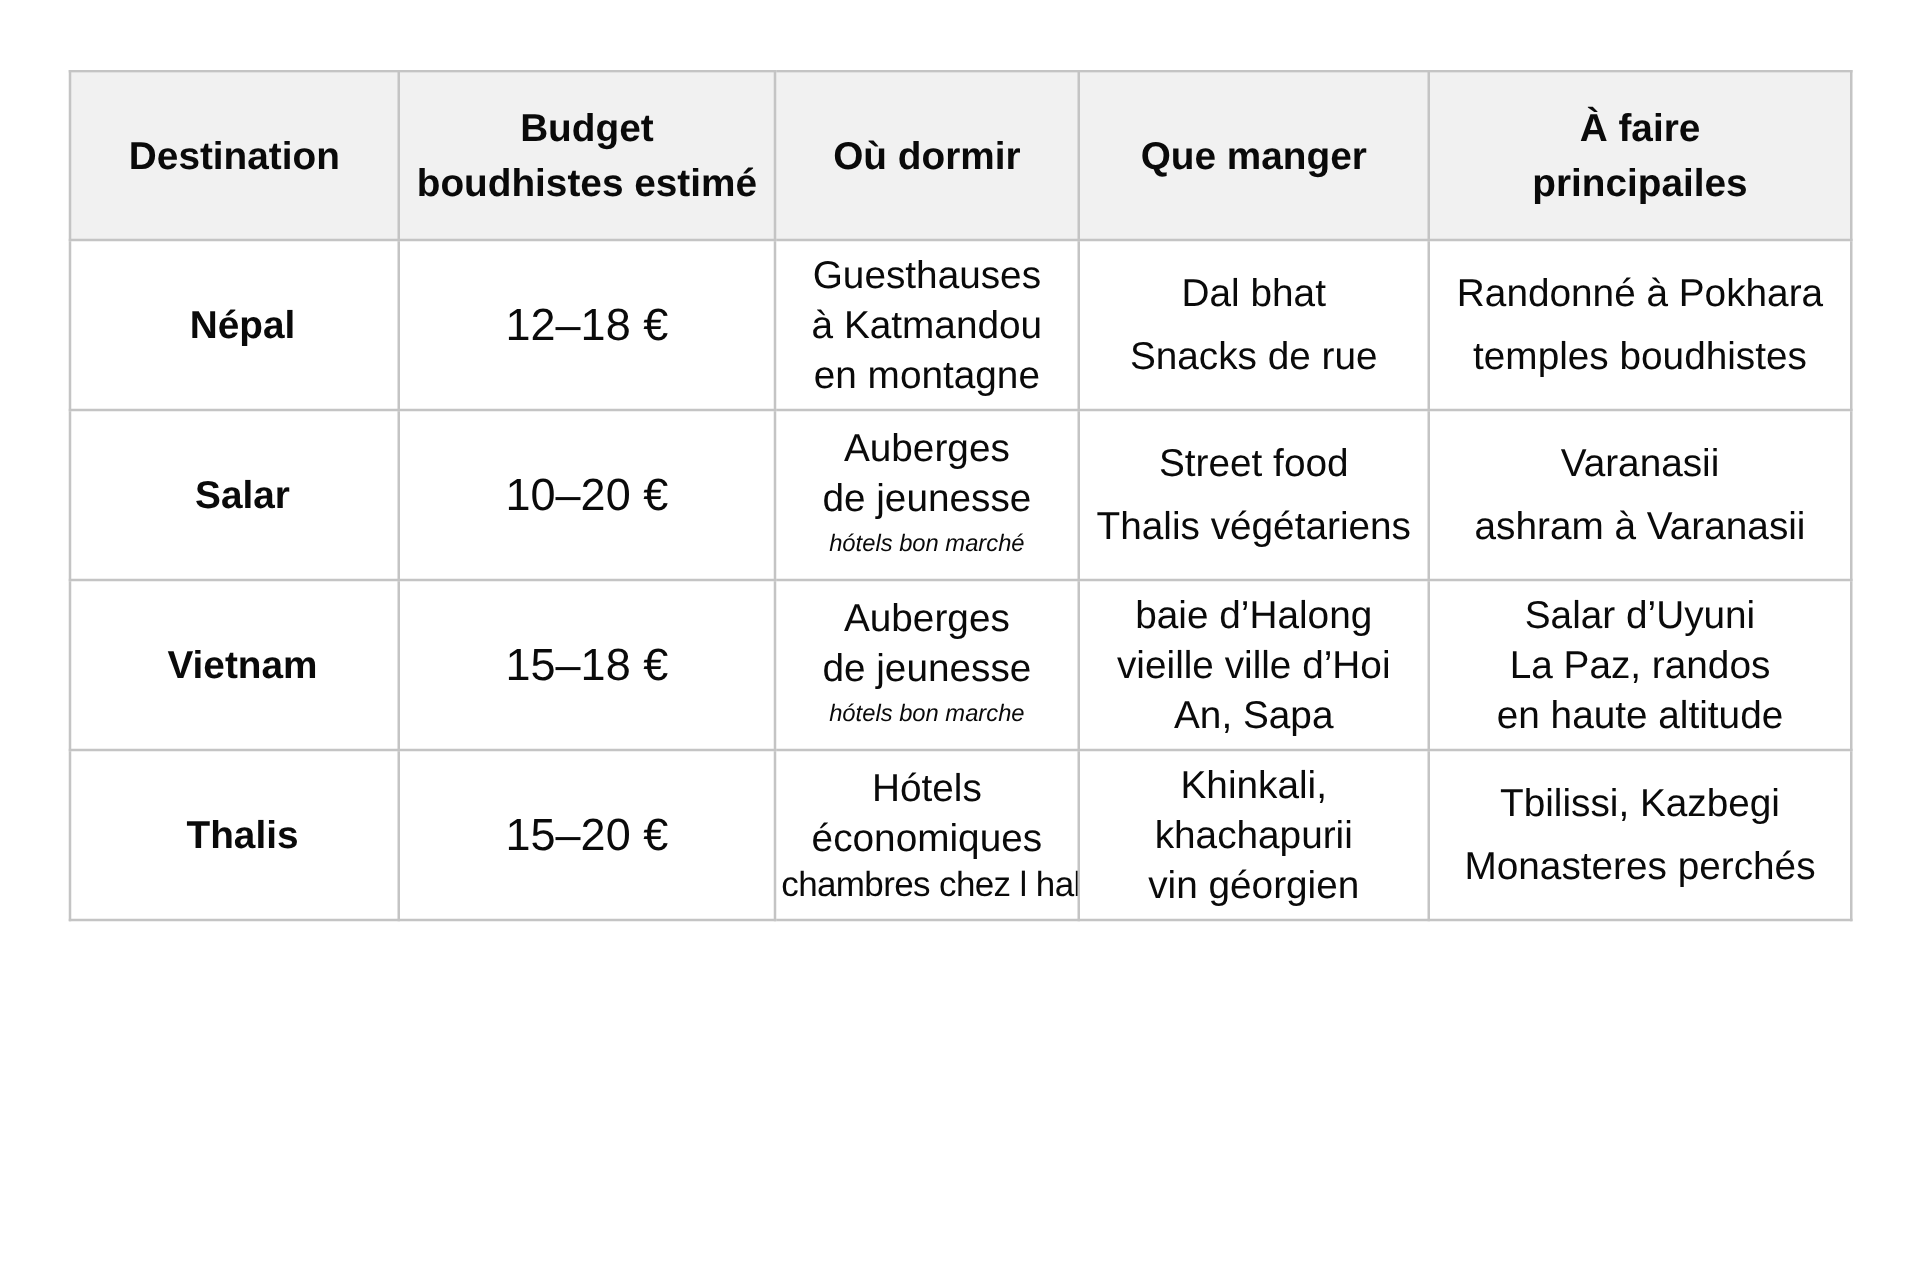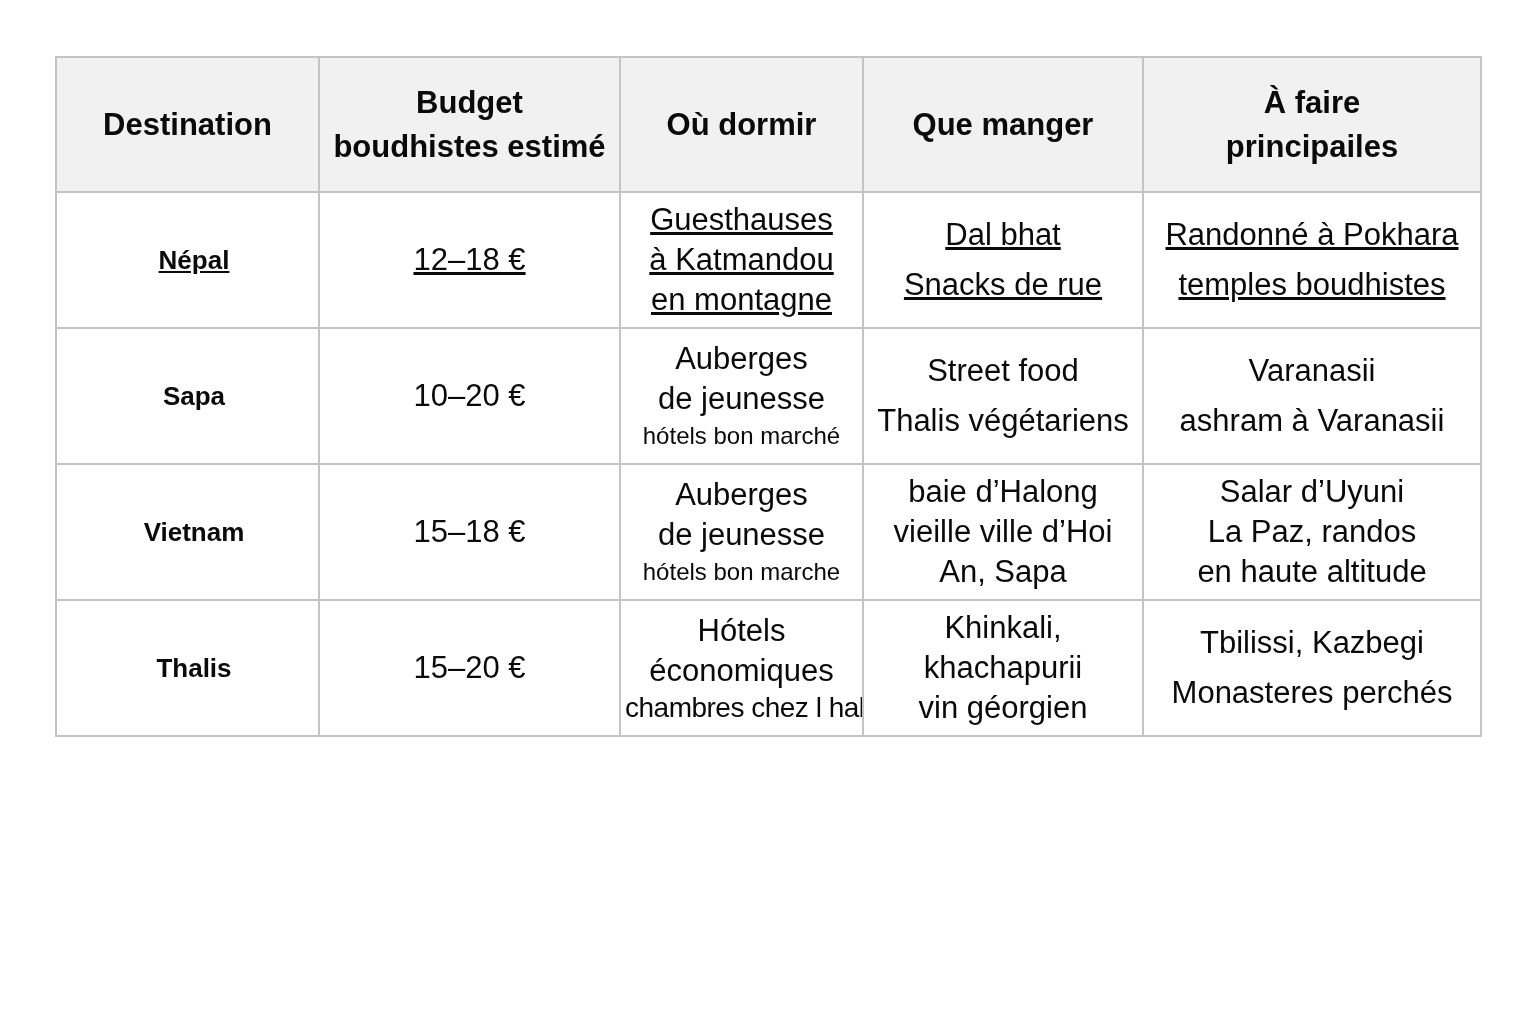--- a/index.html
+++ b/index.html
@@ -39,30 +39,30 @@
       line-height: 44px;
       height: 133px;
     }
     td {
       background: #ffffff;
       font-size: 31px;
       line-height: 40px;
     }
     td.dest {
       font-weight: bold;
-      font-size: 26px;
+      font-size: 31px;
       padding-left: 17px;
     }
     td.budget {
-      font-size: 31px;
+      font-size: 36px;
     }
     .line { display: block; white-space: nowrap; }
-    .small { font-size: 24px; line-height: 34px; }
+    .small { font-size: 19px; line-height: 34px; font-style: italic; }
     .condensed { font-size: 28px; line-height: 34px; letter-spacing: -0.5px; }
-    tr.r1 td { height: 134px; text-decoration: underline; }
+    tr.r1 td { height: 134px; }
     tr.r2 td { height: 134px; }
     tr.r3 td { height: 134px; }
     tr.r4 td { height: 134px; margin-top: 44px; }
     tr.r5 td { height: 125px; }
     tr.r6 td { height: 92px; }
     tr.r6 td.top { vertical-align: top; padding-top: 12px; }
   </style>
 </head>
 <body>
 
@@ -110,21 +110,21 @@
           <span class="line" style="line-height:50px">Dal bhat</span>
           <span class="line" style="line-height:50px">Snacks de rue</span>
         </td>
         <td>
           <span class="line" style="line-height:50px">Randonné à Pokhara</span>
           <span class="line" style="line-height:50px">temples boudhistes</span>
         </td>
       </tr>
 
       <tr class="r2">
-        <td class="dest">Sapa</td>
+        <td class="dest">Salar</td>
         <td class="budget">10–20 €</td>
         <td>
           <span class="line">Auberges</span>
           <span class="line">de jeunesse</span>
           <span class="line small">hótels bon marché</span>
         </td>
         <td>
           <span class="line" style="line-height:50px">Street food</span>
           <span class="line" style="line-height:50px">Thalis végétariens</span>
         </td>

